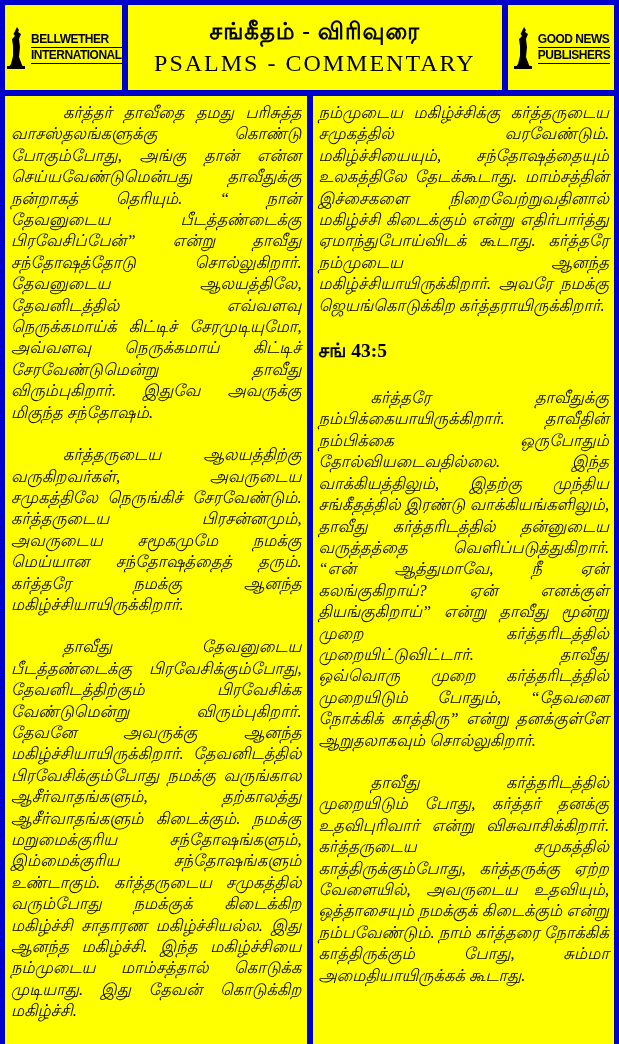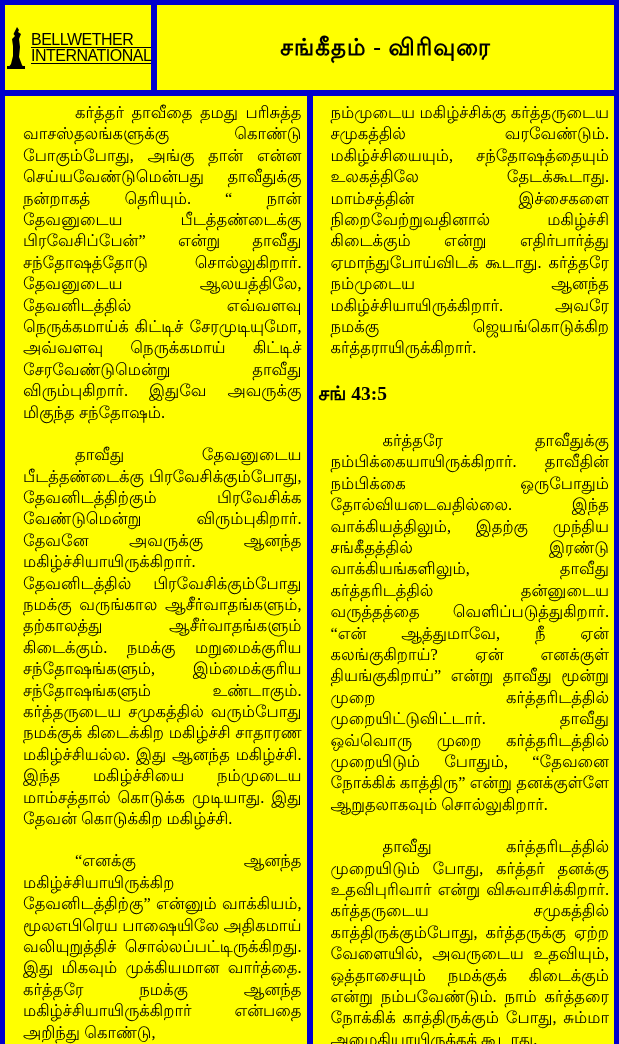--- a/index.html
+++ b/index.html
@@ -26,21 +26,21 @@
     background:#FFFF00;
     display:flex;align-items:center;justify-content:center;
   }
   .logo-box{flex:0 0 106px;}
   .title-box{flex:1 1 auto;flex-direction:column;}
   .logo-inner{display:flex;align-items:center;gap:4px;}
   .logo-icon{width:22px;height:44px;flex:0 0 22px;}
   .logo-text{display:flex;flex-direction:column;}
   .logo-line{
     font-family:"Liberation Sans","DejaVu Sans",sans-serif;
-    font-weight:normal;font-size:16px;line-height:15px;
+    font-weight:bold;font-size:12px;line-height:15px;
     letter-spacing:-0.5px;
     border-bottom:1.5px solid #000;
     white-space:nowrap;
   }
   .title-tamil{
     font-weight:bold;font-size:23px;line-height:30px;
     letter-spacing:1px;
   }
   .title-english{
     font-family:"Liberation Serif","DejaVu Serif",serif;
@@ -56,25 +56,26 @@
     gap:6px;
     background:#0000CC;
   }
   .col{
     background:#FFFF00;
     flex:1 1 0;
     padding:6px 5px 6px 6px;
     overflow:hidden;
   }
   .col p{
-    margin:0 0 21px 12px;
+    margin:0 0 21px 0;
     font-size:16.4px;
     line-height:21.4px;
     text-align:justify;
     text-indent:52px;
+    font-style:italic;
   }
   .col p.no-indent{text-indent:0;}
   .section-heading{
     margin:21px 0 0 0;
     font-weight:bold;
     font-size:19.5px;
     line-height:27px;
     text-align:justify;
   }
   .section-ref{
@@ -104,29 +105,43 @@
         </svg>
         <div class="logo-text">
           <span class="logo-line">BELLWETHER</span>
           <span class="logo-line">INTERNATIONAL</span>
         </div>
       </div>
     </div>
 
     <div class="hdr-box title-box">
       <div class="title-tamil">சங்கீதம் - விரிவுரை</div>
+      <div class="title-english">PSALMS - COMMENTARY</div>
     </div>
 
+    <div class="hdr-box logo-box">
+      <div class="logo-inner">
+        <svg class="logo-icon" viewBox="0 0 22 44">
+          <path d="M12 1 l2 3 -1 2 3 2 -2 5 1 8 -1 10 3 8 2 3 H3 l3 -4 2 -8 0 -10 -1 -7 3 -3 -1.5 -2 z" fill="#000"></path>
+          <rect x="2" y="40" width="18" height="3" fill="#000"></rect>
+        </svg>
+        <div class="logo-text">
+          <span class="logo-line">GOOD NEWS</span>
+          <span class="logo-line">PUBLISHERS</span>
+        </div>
+      </div>
+    </div>
 
   </div>
 
   <div class="body">
 
     <div class="col">
       <p>கர்த்தர் தாவீதை தமது பரிசுத்த வாசஸ்தலங்களுக்கு கொண்டு போகும்போது, அங்கு தான் என்ன செய்யவேண்டுமென்பது தாவீதுக்கு நன்றாகத் தெரியும். “ நான் தேவனுடைய பீடத்தண்டைக்கு பிரவேசிப்பேன்” என்று தாவீது சந்தோஷத்தோடு சொல்லுகிறார். தேவனுடைய ஆலயத்திலே, தேவனிடத்தில் எவ்வளவு நெருக்கமாய்க் கிட்டிச் சேரமுடியுமோ, அவ்வளவு நெருக்கமாய் கிட்டிச் சேரவேண்டுமென்று தாவீது விரும்புகிறார். இதுவே அவருக்கு மிகுந்த சந்தோஷம்.</p>
+      <p>கர்த்தருடைய ஆலயத்திற்கு வருகிறவர்கள், அவருடைய சமுகத்திலே நெருங்கிச் சேரவேண்டும். கர்த்தருடைய பிரசன்னமும், அவருடைய சமூகமுமே நமக்கு மெய்யான சந்தோஷத்தைத் தரும். கர்த்தரே நமக்கு ஆனந்த மகிழ்ச்சியாயிருக்கிறார்.</p>
       <p>தாவீது தேவனுடைய பீடத்தண்டைக்கு பிரவேசிக்கும்போது, தேவனிடத்திற்கும் பிரவேசிக்க வேண்டுமென்று விரும்புகிறார். தேவனே அவருக்கு ஆனந்த மகிழ்ச்சியாயிருக்கிறார். தேவனிடத்தில் பிரவேசிக்கும்போது நமக்கு வருங்கால ஆசீர்வாதங்களும், தற்காலத்து ஆசீர்வாதங்களும் கிடைக்கும். நமக்கு மறுமைக்குரிய சந்தோஷங்களும், இம்மைக்குரிய சந்தோஷங்களும் உண்டாகும். கர்த்தருடைய சமுகத்தில் வரும்போது நமக்குக் கிடைக்கிற மகிழ்ச்சி சாதாரண மகிழ்ச்சியல்ல. இது ஆனந்த மகிழ்ச்சி. இந்த மகிழ்ச்சியை நம்முடைய மாம்சத்தால் கொடுக்க முடியாது. இது தேவன் கொடுக்கிற மகிழ்ச்சி.</p>
       <p>“எனக்கு ஆனந்த மகிழ்ச்சியாயிருக்கிற தேவனிடத்திற்கு” என்னும் வாக்கியம், மூலஎபிரெய பாஷையிலே அதிகமாய் வலியுறுத்திச் சொல்லப்பட்டிருக்கிறது. இது மிகவும் முக்கியமான வார்த்தை. கர்த்தரே நமக்கு ஆனந்த மகிழ்ச்சியாயிருக்கிறார் என்பதை அறிந்து கொண்டு,</p>
     </div>
 
     <div class="col">
       <p class="no-indent">நம்முடைய மகிழ்ச்சிக்கு கர்த்தருடைய சமுகத்தில் வரவேண்டும். மகிழ்ச்சியையும், சந்தோஷத்தையும் உலகத்திலே தேடக்கூடாது. மாம்சத்தின் இச்சைகளை நிறைவேற்றுவதினால் மகிழ்ச்சி கிடைக்கும் என்று எதிர்பார்த்து ஏமாந்துபோய்விடக் கூடாது. கர்த்தரே நம்முடைய ஆனந்த மகிழ்ச்சியாயிருக்கிறார். அவரே நமக்கு ஜெயங்கொடுக்கிற கர்த்தராயிருக்கிறார்.</p>
       <div class="section-ref">சங் 43:5</div>
       <p>கர்த்தரே தாவீதுக்கு நம்பிக்கையாயிருக்கிறார். தாவீதின் நம்பிக்கை ஒருபோதும் தோல்வியடைவதில்லை. இந்த வாக்கியத்திலும், இதற்கு முந்திய சங்கீதத்தில் இரண்டு வாக்கியங்களிலும், தாவீது கர்த்தரிடத்தில் தன்னுடைய வருத்தத்தை வெளிப்படுத்துகிறார். “என் ஆத்துமாவே, நீ ஏன் கலங்குகிறாய்? ஏன் எனக்குள் தியங்குகிறாய்” என்று தாவீது மூன்று முறை கர்த்தரிடத்தில் முறையிட்டுவிட்டார். தாவீது ஒவ்வொரு முறை கர்த்தரிடத்தில் முறையிடும் போதும், “தேவனை நோக்கிக் காத்திரு” என்று தனக்குள்ளே ஆறுதலாகவும் சொல்லுகிறார்.</p>
       <p>தாவீது கர்த்தரிடத்தில் முறையிடும் போது, கர்த்தர் தனக்கு உதவிபுரிவார் என்று விசுவாசிக்கிறார். கர்த்தருடைய சமுகத்தில் காத்திருக்கும்போது, கர்த்தருக்கு ஏற்ற வேளையில், அவருடைய உதவியும், ஒத்தாசையும் நமக்குக் கிடைக்கும் என்று நம்பவேண்டும். நாம் கர்த்தரை நோக்கிக் காத்திருக்கும் போது, சும்மா அமைதியாயிருக்கக் கூடாது.</p>
     </div>

